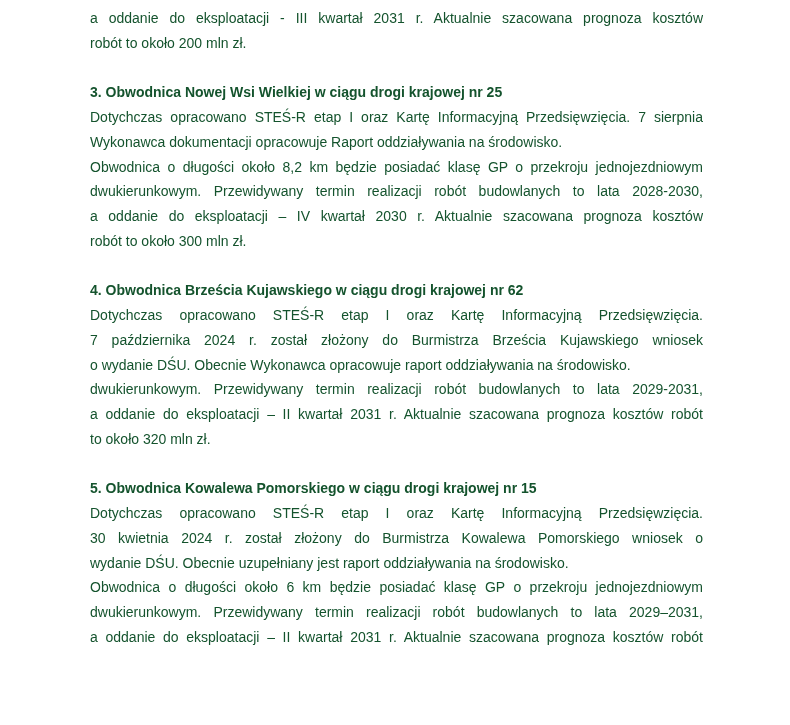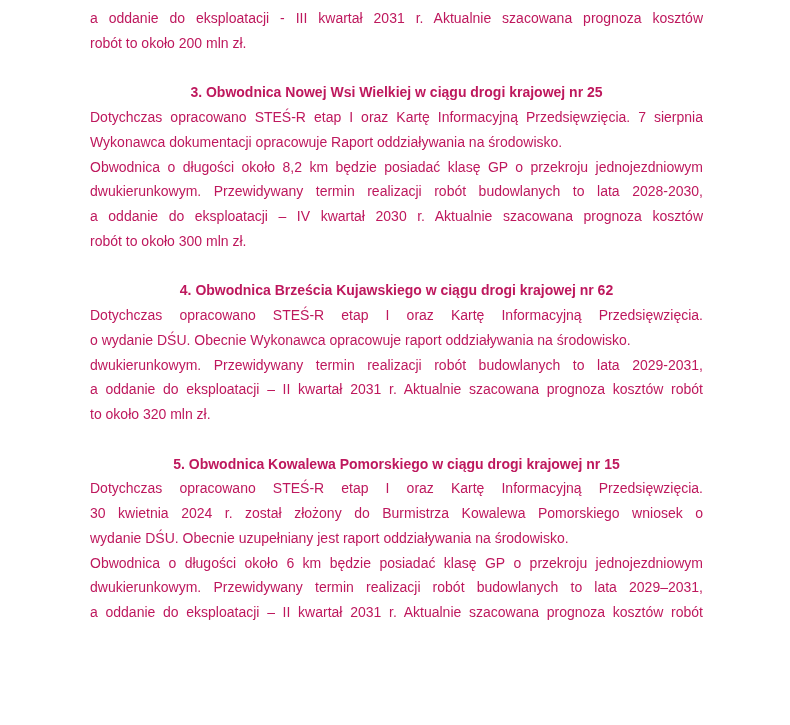--- a/index.html
+++ b/index.html
@@ -7,40 +7,39 @@
     padding: 0;
     background: #ffffff;
   }
   .page {
     position: relative;
     width: 788px;
     height: 725px;
     background: #ffffff;
     overflow: hidden;
     font-family: "Liberation Sans", "DejaVu Sans", sans-serif;
-    color: #be185d;
+    color: #14532d;
   }
   .content {
     position: absolute;
     left: 90px;
     top: 6px;
     width: 613px;
     font-size: 14px;
     line-height: 24.75px;
   }
   .paragraph {
     margin: 0;
   }
   .heading {
     font-weight: bold;
     margin-top: 24.75px; 
     height: 24.75px;
     overflow: hidden;
     white-space: nowrap;
-    text-align: center;
   }
   .line {
     text-align: justify;
     text-align-last: justify;
     height: 24.75px;
     overflow: hidden;
   }
   .line.last {
     text-align-last: left;
   }
@@ -61,20 +60,21 @@
       </div>
       <div class="paragraph">
         <div class="line">Obwodnica o długości około 8,2 km będzie posiadać klasę GP o przekroju jednojezdniowym</div>
         <div class="line">dwukierunkowym. Przewidywany termin realizacji robót budowlanych to lata 2028-2030,</div>
         <div class="line">a oddanie do eksploatacji – IV kwartał 2030 r. Aktualnie szacowana prognoza kosztów</div>
         <div class="line last">robót to około 300 mln zł.</div>
       </div>
       <div class="heading">4. Obwodnica Brześcia Kujawskiego w ciągu drogi krajowej nr 62</div>
       <div class="paragraph">
         <div class="line">Dotychczas opracowano STEŚ-R etap I oraz Kartę Informacyjną Przedsięwzięcia.</div>
+        <div class="line">7 października 2024 r. został złożony do Burmistrza Brześcia Kujawskiego wniosek</div>
         <div class="line last">o wydanie DŚU. Obecnie Wykonawca opracowuje raport oddziaływania na środowisko.</div>
       </div>
       <div class="paragraph">
         <div class="line">dwukierunkowym. Przewidywany termin realizacji robót budowlanych to lata 2029-2031,</div>
         <div class="line">a oddanie do eksploatacji – II kwartał 2031 r. Aktualnie szacowana prognoza kosztów robót</div>
         <div class="line last">to około 320 mln zł.</div>
       </div>
       <div class="heading">5. Obwodnica Kowalewa Pomorskiego w ciągu drogi krajowej nr 15</div>
       <div class="paragraph">
         <div class="line">Dotychczas opracowano STEŚ-R etap I oraz Kartę Informacyjną Przedsięwzięcia.</div>

